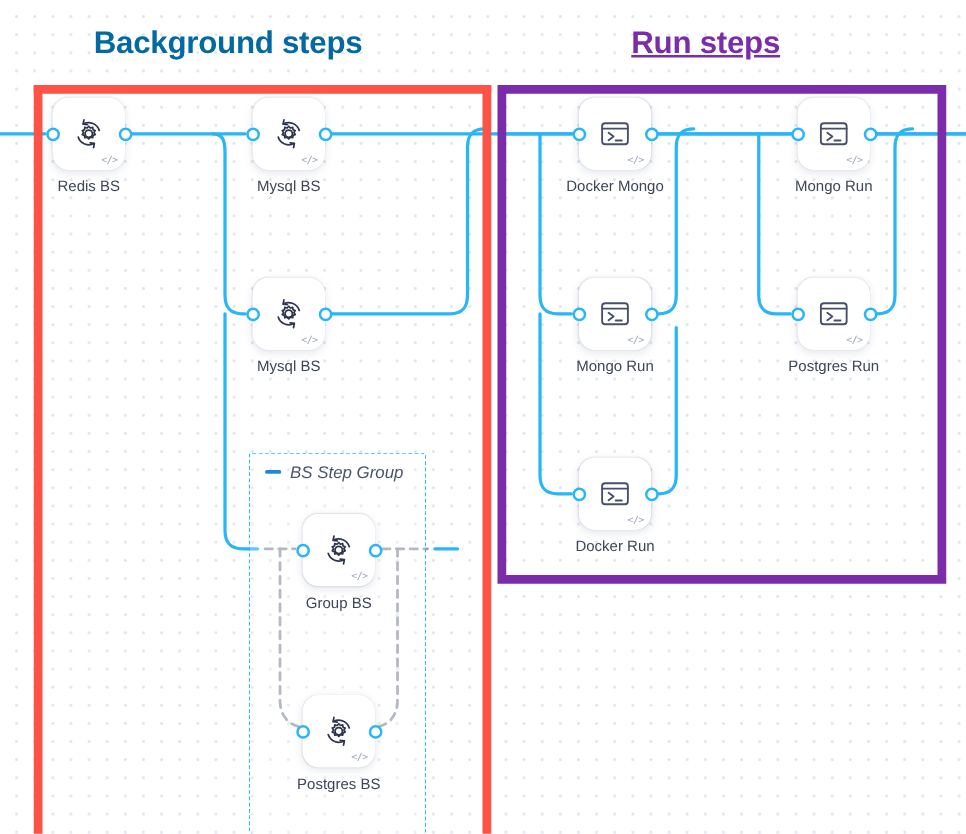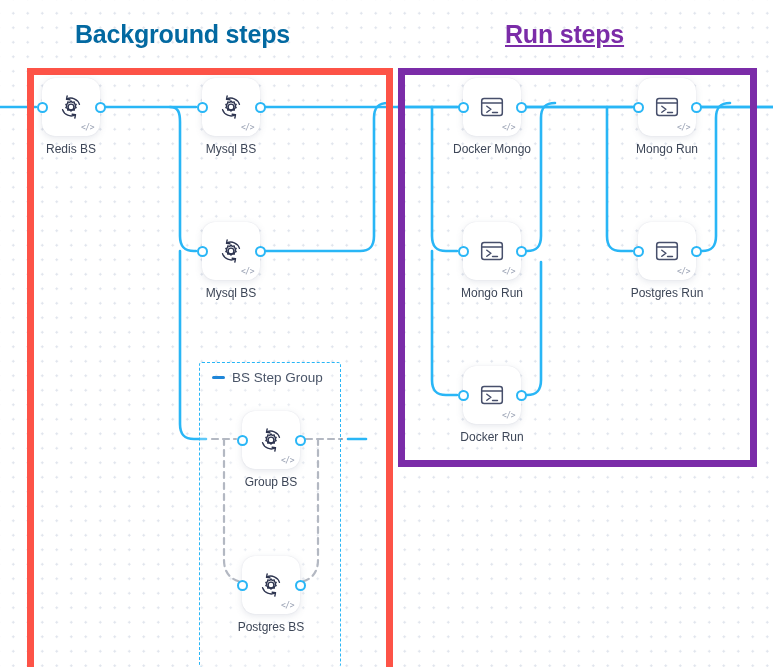--- a/index.html
+++ b/index.html
@@ -42,21 +42,21 @@
     position:absolute;left:199px;top:362px;width:142px;height:305px;
     box-sizing:border-box;
     border:1.5px dashed #29b6f6;
     border-bottom:none;
     border-radius:3px;
     background:rgba(255,255,255,0.25);
   }
   #step-group-header{
     position:absolute;left:212px;top:370px;
     display:flex;align-items:center;gap:7px;
-    font-size:13.5px;color:#4a5568;white-space:nowrap;
+    font-size:13.5px;color:#4a5568;white-space:nowrap;font-style:italic;
   }
   #step-group-header .collapse-bar{
     display:inline-block;width:13px;height:2.5px;background:#1f86d8;border-radius:2px;
   }
 
   
   .node{position:absolute;width:58px;height:58px;}
   .node .card{
     width:58px;height:58px;
     background:#ffffff;

